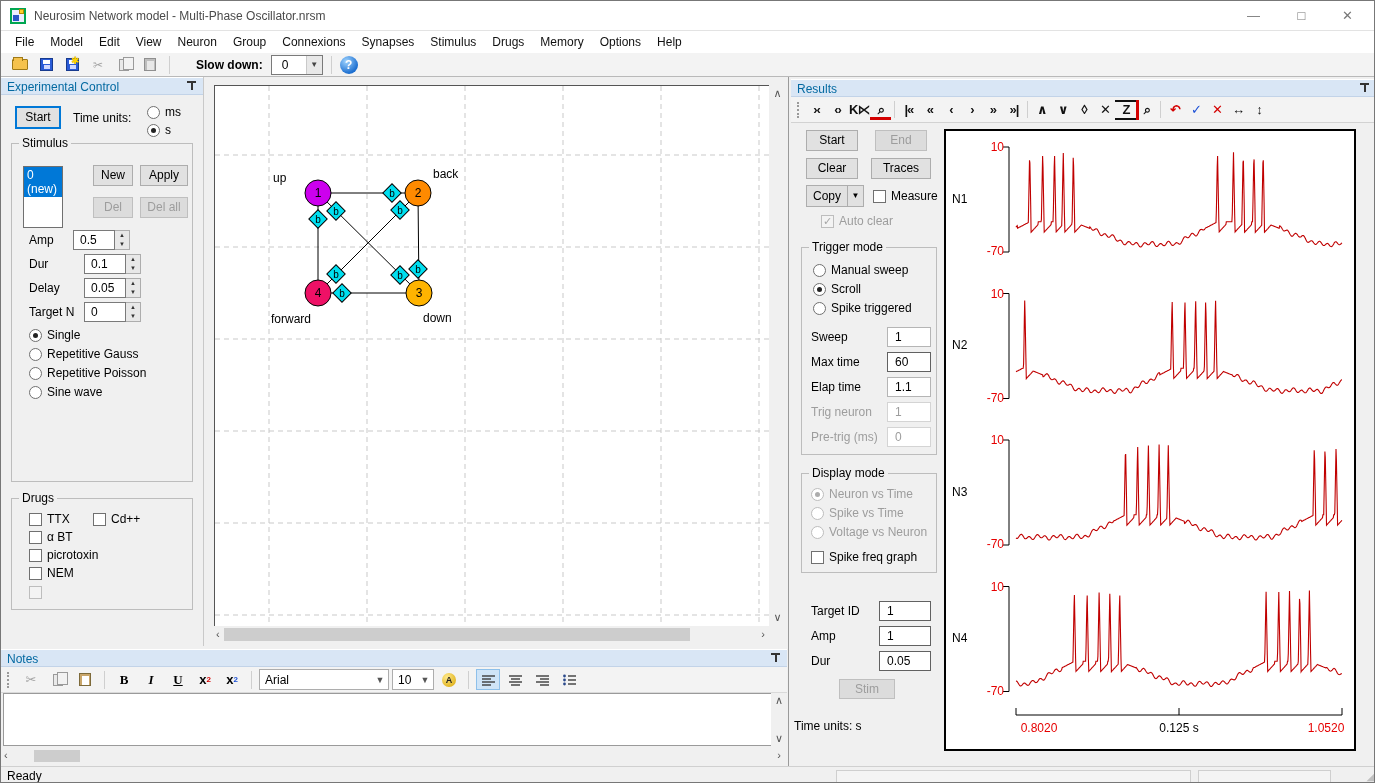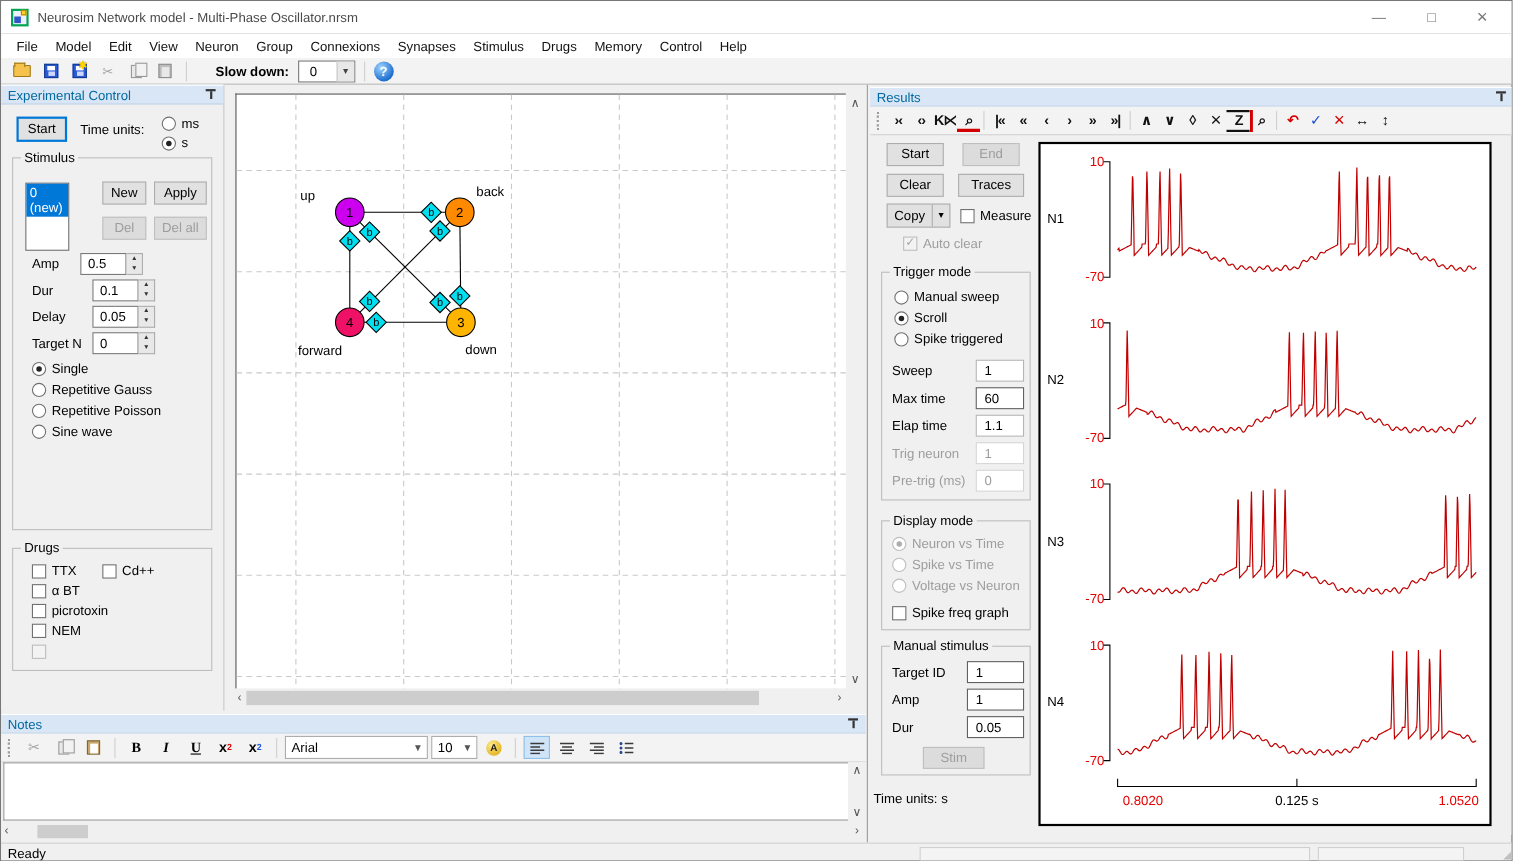--- a/index.html
+++ b/index.html
@@ -123,21 +123,21 @@
       <span class="menu-item">Model</span>
       <span class="menu-item">Edit</span>
       <span class="menu-item">View</span>
       <span class="menu-item">Neuron</span>
       <span class="menu-item">Group</span>
       <span class="menu-item">Connexions</span>
       <span class="menu-item">Synapses</span>
       <span class="menu-item">Stimulus</span>
       <span class="menu-item">Drugs</span>
       <span class="menu-item">Memory</span>
-      <span class="menu-item">Control</span>
+      <span class="menu-item">Options</span>
       <span class="menu-item">Help</span>
     </div>
 
   <div id="toolbar" class="abs">
     <span class="tico">
         <span class="ic-folder"></span>
       </span>
     <span class="tico">
         <span class="ic-save"></span>
       </span>
@@ -414,23 +414,20 @@
 
   <div class="gb abs" style="left:800px;top:472px;width:136px;height:100px;">
     <span class="gb-lab">Display mode</span>
   </div>
   <div id="display-radios"></div>
   <div class="rrow" style="left:810px;top:549px;">
     <span class="cbx"></span>
       <span>Spike freq graph</span>
   </div>
 
-  <div class="gb abs" style="left:800px;top:586px;width:136px;height:118px;">
-    <span class="gb-lab">Manual stimulus</span>
-  </div>
   <div id="manual-fields"></div>
   <div class="btn dis abs" style="left:838px;top:678px;width:56px;height:20px;line-height:18px;">Stim</div>
   <div class="lab" style="left:793px;top:718px;">Time units: s</div>
 
   <div id="trace-box" class="abs">
     <svg id="trace-svg" width="408" height="618">
         <path d="M 57 16 H 63 V 121 H 57" fill="none" stroke="#000"></path>
         <polyline points="70.0,96.3 70.4,95.6 70.8,95.0 71.2,94.6 71.6,97.2 72.0,97.0 72.4,96.8 72.8,96.6 73.2,96.3 73.6,96.1 74.0,95.9 74.4,95.7 74.8,95.5 75.2,95.3 75.6,95.1 76.0,94.9 76.4,94.7 76.8,94.5 77.2,94.3 77.6,94.0 78.0,93.8 78.3,93.6 78.7,93.4 79.1,93.2 79.5,93.0 79.9,92.8 80.3,92.6 80.7,92.4 81.1,92.2 81.5,92.0 81.9,91.7 82.3,91.5 82.7,71.7 83.1,50.5 83.5,29.3 83.9,31.8 84.3,53.0 84.7,74.2 85.1,101.2 85.5,100.8 85.9,100.3 86.3,99.9 86.7,99.4 87.1,99.0 87.5,98.6 87.9,98.1 88.3,97.7 88.7,97.3 89.1,96.8 89.5,96.4 89.9,96.0 90.3,95.5 90.7,95.1 91.1,94.6 91.5,94.2 91.9,93.8 92.3,90.8 92.7,90.8 93.1,90.8 93.5,90.8 93.9,90.8 94.3,90.8 94.6,90.8 95.0,90.8 95.4,88.7 95.8,67.4 96.2,46.2 96.6,25.0 97.0,36.1 97.4,57.3 97.8,78.5 98.2,101.1 98.6,100.7 99.0,100.2 99.4,99.8 99.8,99.4 100.2,98.9 100.6,98.5 101.0,98.0 101.4,97.6 101.8,97.2 102.2,96.7 102.6,96.3 103.0,95.9 103.4,95.4 103.8,95.0 104.2,94.6 104.6,94.1 105.0,93.7 105.4,90.8 105.8,90.8 106.2,90.8 106.6,90.8 107.0,90.8 107.4,78.5 107.8,57.3 108.2,36.1 108.6,25.0 109.0,46.2 109.4,67.4 109.8,88.7 110.2,100.9 110.6,100.5 110.9,100.0 111.3,99.6 111.7,99.1 112.1,98.7 112.5,98.3 112.9,97.8 113.3,97.4 113.7,97.0 114.1,96.5 114.5,96.1 114.9,95.7 115.3,95.2 115.7,94.8 116.1,81.4 116.5,60.2 116.9,39.0 117.3,22.1 117.7,43.3 118.1,64.5 118.5,85.7 118.9,101.0 119.3,100.5 119.7,100.1 120.1,99.6 120.5,99.2 120.9,98.8 121.3,98.3 121.7,97.9 122.1,97.5 122.5,97.0 122.9,96.6 123.3,96.2 123.7,95.7 124.1,95.3 124.5,94.8 124.9,94.4 125.3,94.0 125.7,93.5 126.1,90.8 126.5,69.1 126.9,47.9 127.2,26.7 127.6,34.4 128.0,55.6 128.4,76.8 128.8,101.1 129.2,100.7 129.6,100.3 130.0,99.8 130.4,99.4 130.8,99.0 131.2,98.5 131.6,98.1 132.0,97.6 132.4,97.2 132.8,96.8 133.2,96.3 133.6,95.9 134.0,95.5 134.4,95.0 134.8,94.6 135.2,94.2 135.6,94.1 136.0,94.3 136.4,94.4 136.8,94.6 137.2,94.8 137.6,94.9 138.0,95.1 138.4,95.2 138.8,95.4 139.2,95.6 139.6,95.7 140.0,95.9 140.4,96.0 140.8,96.2 141.2,96.4 141.6,96.5 142.0,96.7 142.4,96.8 142.8,97.0 143.2,97.2 143.5,97.3 143.9,95.9 144.3,96.3 144.7,96.9 145.1,97.5 145.5,98.0 145.9,98.5 146.3,98.9 146.7,99.2 147.1,99.3 147.5,99.2 147.9,99.1 148.3,98.8 148.7,98.5 149.1,98.2 149.5,98.0 149.9,97.8 150.3,97.8 150.7,97.9 151.1,98.2 151.5,98.7 151.9,99.4 152.3,100.1 152.7,101.0 153.1,101.8 153.5,102.6 153.9,103.3 154.3,103.9 154.7,104.4 155.1,104.6 155.5,104.7 155.9,104.6 156.3,104.3 156.7,104.0 157.1,103.6 157.5,103.3 157.9,103.0 158.3,102.8 158.7,102.7 159.1,102.8 159.5,103.0 159.8,103.4 160.2,103.9 160.6,104.4 161.0,104.9 161.4,105.4 161.8,105.9 162.2,106.2 162.6,106.3 163.0,106.3 163.4,106.2 163.8,105.9 164.2,105.5 164.6,105.0 165.0,104.6 165.4,104.2 165.8,103.9 166.2,103.7 166.6,103.7 167.0,103.9 167.4,104.3 167.8,104.9 168.2,105.5 168.6,106.3 169.0,107.1 169.4,107.9 169.8,108.6 170.2,109.2 170.6,109.7 171.0,110.0 171.4,110.1 171.8,110.1 172.2,110.0 172.6,109.8 173.0,109.5 173.4,109.3 173.8,109.2 174.2,109.1 174.6,109.2 175.0,109.4 175.4,109.8 175.8,110.3 176.1,110.9 176.5,111.5 176.9,112.2 177.3,112.8 177.7,113.3 178.1,113.6 178.5,113.8 178.9,113.8 179.3,113.7 179.7,113.4 180.1,112.9 180.5,112.4 180.9,111.9 181.3,111.4 181.7,111.0 182.1,110.7 182.5,110.6 182.9,110.6 183.3,110.7 183.7,110.9 184.1,111.3 184.5,111.8 184.9,112.3 185.3,112.8 185.7,113.2 186.1,113.5 186.5,113.7 186.9,113.8 187.3,113.7 187.7,113.5 188.1,113.2 188.5,112.8 188.9,112.4 189.3,112.0 189.7,111.8 190.1,111.6 190.5,111.6 190.9,111.8 191.3,112.1 191.7,112.6 192.1,113.2 192.4,113.8 192.8,114.4 193.2,115.0 193.6,115.5 194.0,115.8 194.4,116.0 194.8,116.0 195.2,115.8 195.6,115.4 196.0,114.9 196.4,114.3 196.8,113.7 197.2,113.1 197.6,112.5 198.0,112.1 198.4,111.8 198.8,111.7 199.2,111.7 199.6,111.9 200.0,112.1 200.4,112.5 200.8,112.9 201.2,113.3 201.6,113.6 202.0,113.8 202.4,113.8 202.8,113.7 203.2,113.5 203.6,113.1 204.0,112.7 204.4,112.2 204.8,111.7 205.2,111.2 205.6,110.9 206.0,110.6 206.4,110.6 206.8,110.7 207.2,111.0 207.6,111.5 208.0,112.1 208.4,112.7 208.7,113.4 209.1,114.1 209.5,114.7 209.9,115.1 210.3,115.4 210.7,115.5 211.1,115.5 211.5,115.2 211.9,114.9 212.3,114.4 212.7,114.0 213.1,113.5 213.5,113.1 213.9,112.8 214.3,112.6 214.7,112.5 215.1,112.6 215.5,112.9 215.9,113.2 216.3,113.6 216.7,114.0 217.1,114.4 217.5,114.6 217.9,114.8 218.3,114.8 218.7,114.6 219.1,114.3 219.5,113.8 219.9,113.2 220.3,112.6 220.7,111.9 221.1,111.3 221.5,110.8 221.9,110.5 222.3,110.3 222.7,110.3 223.1,110.4 223.5,110.8 223.9,111.3 224.3,111.8 224.7,112.4 225.0,113.0 225.4,113.6 225.8,114.0 226.2,114.3 226.6,114.4 227.0,114.4 227.4,114.2 227.8,113.9 228.2,113.6 228.6,113.2 229.0,112.8 229.4,112.4 229.8,112.0 230.2,111.7 230.6,111.6 231.0,111.7 231.4,111.9 231.8,112.1 232.2,112.4 232.6,112.8 233.0,113.0 233.4,113.2 233.8,113.2 234.2,113.1 234.6,112.8 235.0,112.3 235.4,111.6 235.8,110.8 236.2,110.0 236.6,109.1 237.0,108.2 237.4,107.4 237.8,106.7 238.2,106.2 238.6,105.9 239.0,105.7 239.4,105.7 239.8,105.8 240.2,106.1 240.6,106.3 241.0,106.6 241.3,106.7 241.7,106.8 242.1,106.8 242.5,106.6 242.9,106.2 243.3,105.8 243.7,105.2 244.1,104.6 244.5,104.0 244.9,103.4 245.3,102.9 245.7,102.5 246.1,102.3 246.5,102.3 246.9,102.4 247.3,102.7 247.7,103.1 248.1,103.5 248.5,104.0 248.9,104.4 249.3,104.7 249.7,104.9 250.1,104.9 250.5,104.7 250.9,104.3 251.3,103.8 251.7,103.1 252.1,102.4 252.5,101.6 252.9,100.8 253.3,100.1 253.7,99.4 254.1,99.0 254.5,98.6 254.9,98.5 255.3,98.4 255.7,98.5 256.1,98.6 256.5,98.8 256.9,98.9 257.3,99.0 257.6,99.0 258.0,98.8 258.4,98.5 258.8,98.0 259.2,97.3 259.6,97.0 260.0,96.8 260.4,96.6 260.8,96.4 261.2,96.2 261.6,96.0 262.0,95.8 262.4,95.6 262.8,95.4 263.2,95.2 263.6,94.9 264.0,94.7 264.4,94.5 264.8,94.3 265.2,94.1 265.6,93.9 266.0,93.7 266.4,93.5 266.8,93.3 267.2,93.1 267.6,92.9 268.0,92.6 268.4,92.4 268.8,92.2 269.2,92.0 269.6,91.8 270.0,91.6 270.4,78.5 270.8,57.3 271.2,36.1 271.6,25.0 272.0,46.2 272.4,67.4 272.8,88.7 273.2,100.9 273.6,100.5 273.9,100.0 274.3,99.6 274.7,99.1 275.1,98.7 275.5,98.3 275.9,97.8 276.3,97.4 276.7,97.0 277.1,96.5 277.5,96.1 277.9,95.7 278.3,95.2 278.7,94.8 279.1,94.3 279.5,93.9 279.9,93.5 280.3,90.8 280.7,90.8 281.1,90.8 281.5,90.8 281.9,90.8 282.3,90.8 282.7,90.8 283.1,90.8 283.5,90.8 283.9,90.8 284.3,90.8 284.7,90.8 285.1,90.8 285.5,90.8 285.9,90.8 286.3,82.3 286.7,61.1 287.1,39.9 287.5,21.2 287.9,42.4 288.3,63.6 288.7,84.8 289.1,101.0 289.5,100.5 289.9,100.1 290.2,99.7 290.6,99.2 291.0,98.8 291.4,98.4 291.8,97.9 292.2,97.5 292.6,97.0 293.0,96.6 293.4,96.2 293.8,95.7 294.2,95.3 294.6,94.9 295.0,94.4 295.4,94.0 295.8,93.6 296.2,73.8 296.6,52.6 297.0,31.4 297.4,29.7 297.8,50.9 298.2,72.1 298.6,101.2 299.0,100.8 299.4,100.4 299.8,99.9 300.2,99.5 300.6,99.1 301.0,98.6 301.4,98.2 301.8,97.7 302.2,97.3 302.6,96.9 303.0,96.4 303.4,96.0 303.8,95.6 304.2,95.1 304.6,94.7 305.0,94.2 305.4,93.8 305.8,90.8 306.2,90.8 306.5,90.8 306.9,75.1 307.3,53.9 307.7,32.7 308.1,28.4 308.5,49.6 308.9,70.8 309.3,101.3 309.7,100.8 310.1,100.4 310.5,100.0 310.9,99.5 311.3,99.1 311.7,98.6 312.1,98.2 312.5,97.8 312.9,97.3 313.3,96.9 313.7,96.5 314.1,96.0 314.5,95.6 314.9,95.1 315.3,94.7 315.7,94.3 316.1,74.2 316.5,53.0 316.9,31.8 317.3,29.3 317.7,50.5 318.1,71.7 318.5,101.2 318.9,100.8 319.3,100.4 319.7,99.9 320.1,99.5 320.5,99.1 320.9,98.6 321.3,98.2 321.7,97.8 322.1,97.3 322.5,96.9 322.8,96.4 323.2,96.0 323.6,95.6 324.0,95.1 324.4,94.7 324.8,94.3 325.2,94.1 325.6,94.2 326.0,94.4 326.4,94.6 326.8,94.7 327.2,94.9 327.6,95.0 328.0,95.2 328.4,95.4 328.8,95.5 329.2,95.7 329.6,95.8 330.0,96.0 330.4,96.2 330.8,96.3 331.2,96.5 331.6,96.6 332.0,96.8 332.4,97.0 332.8,97.1 333.2,97.3 333.6,94.9 334.0,95.0 334.4,95.2 334.8,95.7 335.2,96.2 335.6,96.8 336.0,97.5 336.4,98.2 336.8,98.8 337.2,99.3 337.6,99.7 338.0,99.9 338.4,100.0 338.8,100.0 339.1,99.8 339.5,99.6 339.9,99.4 340.3,99.2 340.7,99.1 341.1,99.1 341.5,99.3 341.9,99.6 342.3,100.1 342.7,100.7 343.1,101.4 343.5,102.2 343.9,103.0 344.3,103.7 344.7,104.3 345.1,104.8 345.5,105.1 345.9,105.3 346.3,105.2 346.7,105.0 347.1,104.6 347.5,104.2 347.9,103.7 348.3,103.2 348.7,102.8 349.1,102.5 349.5,102.4 349.9,102.4 350.3,102.6 350.7,102.9 351.1,103.4 351.5,103.9 351.9,104.5 352.3,105.0 352.7,105.5 353.1,105.8 353.5,106.1 353.9,106.2 354.3,106.1 354.7,105.9 355.1,105.7 355.4,105.3 355.8,105.0 356.2,104.7 356.6,104.5 357.0,104.5 357.4,104.6 357.8,104.9 358.2,105.4 358.6,106.0 359.0,106.7 359.4,107.6 359.8,108.4 360.2,109.2 360.6,110.0 361.0,110.6 361.4,111.0 361.8,111.3 362.2,111.4 362.6,111.3 363.0,111.1 363.4,110.8 363.8,110.5 364.2,110.1 364.6,109.9 365.0,109.7 365.4,109.7 365.8,109.8 366.2,110.0 366.6,110.4 367.0,110.9 367.4,111.4 367.8,112.0 368.2,112.5 368.6,112.9 369.0,113.2 369.4,113.4 369.8,113.4 370.2,113.2 370.6,112.9 371.0,112.5 371.4,112.0 371.7,111.6 372.1,111.1 372.5,110.8 372.9,110.4 373.3,110.3 373.7,110.3 374.1,110.5 374.5,110.8 374.9,111.3 375.3,111.9 375.7,112.5 376.1,113.1 376.5,113.7 376.9,114.1 377.3,114.4 377.7,114.5 378.1,114.5 378.5,114.4 378.9,114.1 379.3,113.7 379.7,113.3 380.1,113.0 380.5,112.7 380.9,112.5 381.3,112.4 381.7,112.5 382.1,112.7 382.5,113.1 382.9,113.6 383.3,114.1 383.7,114.6 384.1,115.1 384.5,115.4 384.9,115.6 385.3,115.7 385.7,115.6 386.1,115.3 386.5,114.8 386.9,114.2 387.3,113.6 387.7,112.9 388.0,112.2 388.4,111.6 388.8,111.2 389.2,110.9 389.6,110.8 390.0,110.8 390.4,111.0 390.8,111.4 391.2,111.8 391.6,112.3 392.0,112.8 392.4,113.2 392.8,113.5 393.2,113.7 393.6,113.7 394.0,113.6 394.4,113.4 394.8,113.0 395.2,112.6 395.6,112.2 396.0,111.8" fill="none" stroke="#c00000" stroke-width="1.1"></polyline>
         <path d="M 57 162.5 H 63 V 267.5 H 57" fill="none" stroke="#000"></path>
         <polyline points="70.0,240.7 70.4,240.5 70.8,240.3 71.2,240.1 71.6,239.9 72.0,239.7 72.4,239.5 72.8,239.3 73.2,239.1 73.6,238.9 74.0,238.7 74.4,238.4 74.8,238.2 75.2,238.0 75.6,237.8 76.0,237.6 76.4,237.4 76.8,237.3 77.2,237.3 77.6,233.0 78.0,211.8 78.3,190.6 78.7,169.4 79.1,184.7 79.5,205.9 79.9,227.1 80.3,247.6 80.7,247.1 81.1,246.7 81.5,246.2 81.9,245.8 82.3,245.4 82.7,244.9 83.1,244.5 83.5,244.1 83.9,243.6 84.3,243.2 84.7,242.8 85.1,242.3 85.5,241.9 85.9,241.4 86.3,241.0 86.7,240.6 87.1,240.1 87.5,240.2 87.9,240.3 88.3,240.5 88.7,240.6 89.1,240.8 89.5,241.0 89.9,241.1 90.3,241.3 90.7,241.4 91.1,241.6 91.5,241.8 91.9,241.9 92.3,242.1 92.7,242.2 93.1,242.4 93.5,242.6 93.9,242.7 94.3,242.9 94.6,243.0 95.0,243.2 95.4,243.4 95.8,243.5 96.2,243.7 96.6,243.8 97.0,245.7 97.4,245.6 97.8,245.5 98.2,245.1 98.6,244.7 99.0,244.2 99.4,243.7 99.8,243.3 100.2,243.0 100.6,242.8 101.0,242.7 101.4,242.9 101.8,243.3 102.2,243.8 102.6,244.4 103.0,245.2 103.4,245.9 103.8,246.7 104.2,247.4 104.6,247.9 105.0,248.4 105.4,248.6 105.8,248.7 106.2,248.7 106.6,248.6 107.0,248.4 107.4,248.2 107.8,248.0 108.2,247.9 108.6,247.9 109.0,248.0 109.4,248.3 109.8,248.7 110.2,249.3 110.6,249.9 110.9,250.6 111.3,251.3 111.7,251.9 112.1,252.5 112.5,252.9 112.9,253.1 113.3,253.1 113.7,253.0 114.1,252.6 114.5,252.2 114.9,251.7 115.3,251.2 115.7,250.7 116.1,250.3 116.5,250.0 116.9,249.9 117.3,249.9 117.7,250.2 118.1,250.5 118.5,251.0 118.9,251.6 119.3,252.2 119.7,252.8 120.1,253.4 120.5,253.8 120.9,254.1 121.3,254.3 121.7,254.3 122.1,254.2 122.5,254.0 122.9,253.7 123.3,253.5 123.7,253.3 124.1,253.2 124.5,253.2 124.9,253.4 125.3,253.7 125.7,254.2 126.1,254.9 126.5,255.6 126.9,256.4 127.2,257.3 127.6,258.0 128.0,258.7 128.4,259.2 128.8,259.6 129.2,259.8 129.6,259.8 130.0,259.6 130.4,259.3 130.8,258.9 131.2,258.5 131.6,258.1 132.0,257.7 132.4,257.5 132.8,257.4 133.2,257.4 133.6,257.7 134.0,258.0 134.4,258.5 134.8,259.0 135.2,259.5 135.6,260.0 136.0,260.4 136.4,260.5 136.8,260.6 137.2,260.4 137.6,260.1 138.0,259.7 138.4,259.2 138.8,258.6 139.2,258.1 139.6,257.6 140.0,257.2 140.4,256.9 140.8,256.9 141.2,257.0 141.6,257.3 142.0,257.7 142.4,258.3 142.8,258.9 143.2,259.6 143.5,260.3 143.9,260.8 144.3,261.3 144.7,261.6 145.1,261.7 145.5,261.6 145.9,261.4 146.3,261.1 146.7,260.7 147.1,260.3 147.5,259.8 147.9,259.5 148.3,259.2 148.7,259.1 149.1,259.1 149.5,259.3 149.9,259.6 150.3,260.0 150.7,260.4 151.1,260.8 151.5,261.2 151.9,261.5 152.3,261.7 152.7,261.6 153.1,261.5 153.5,261.1 153.9,260.6 154.3,260.0 154.7,259.3 155.1,258.7 155.5,258.0 155.9,257.5 156.3,257.1 156.7,256.9 157.1,256.9 157.5,257.0 157.9,257.3 158.3,257.8 158.7,258.3 159.1,258.8 159.5,259.4 159.8,259.9 160.2,260.3 160.6,260.5 161.0,260.6 161.4,260.5 161.8,260.3 162.2,260.0 162.6,259.7 163.0,259.3 163.4,259.0 163.8,258.7 164.2,258.6 164.6,258.6 165.0,258.7 165.4,259.0 165.8,259.5 166.2,260.0 166.6,260.6 167.0,261.1 167.4,261.7 167.8,262.1 168.2,262.3 168.6,262.4 169.0,262.4 169.4,262.1 169.8,261.7 170.2,261.1 170.6,260.5 171.0,259.8 171.4,259.1 171.8,258.6 172.2,258.1 172.6,257.8 173.0,257.7 173.4,257.8 173.8,258.0 174.2,258.3 174.6,258.7 175.0,259.1 175.4,259.5 175.8,259.8 176.1,260.1 176.5,260.2 176.9,260.1 177.3,259.9 177.7,259.6 178.1,259.2 178.5,258.8 178.9,258.3 179.3,257.9 179.7,257.6 180.1,257.4 180.5,257.4 180.9,257.6 181.3,258.0 181.7,258.5 182.1,259.1 182.5,259.7 182.9,260.4 183.3,261.1 183.7,261.6 184.1,261.8 184.5,261.9 184.9,261.7 185.3,261.4 185.7,260.9 186.1,260.3 186.5,259.6 186.9,258.8 187.3,258.1 187.7,257.4 188.1,256.8 188.5,256.4 188.9,256.1 189.3,256.0 189.7,256.0 190.1,256.1 190.5,256.2 190.9,256.4 191.3,256.5 191.7,256.6 192.1,256.5 192.4,256.3 192.8,255.9 193.2,255.4 193.6,254.7 194.0,254.0 194.4,253.1 194.8,252.3 195.2,251.6 195.6,250.9 196.0,250.4 196.4,250.1 196.8,250.0 197.2,250.0 197.6,250.2 198.0,250.5 198.4,250.9 198.8,251.4 199.2,251.8 199.6,252.2 200.0,252.4 200.4,252.5 200.8,252.4 201.2,252.2 201.6,251.8 202.0,251.2 202.4,250.7 202.8,250.0 203.2,249.4 203.6,248.9 204.0,248.5 204.4,248.2 204.8,248.1 205.2,248.1 205.6,248.2 206.0,248.4 206.4,248.7 206.8,248.9 207.2,249.1 207.6,249.2 208.0,249.2 208.4,249.0 208.7,248.6 209.1,248.1 209.5,247.4 209.9,246.6 210.3,245.7 210.7,244.8 211.1,243.9 211.5,243.2 211.9,242.5 212.3,242.1 212.7,241.8 213.1,241.7 213.5,241.7 213.9,243.8 214.3,243.5 214.7,243.3 215.1,243.1 215.5,242.9 215.9,242.7 216.3,242.5 216.7,242.3 217.1,242.1 217.5,241.9 217.9,241.7 218.3,241.5 218.7,241.2 219.1,241.0 219.5,240.8 219.9,240.6 220.3,240.4 220.7,240.2 221.1,240.0 221.5,239.8 221.9,239.6 222.3,239.4 222.7,239.2 223.1,238.9 223.5,238.7 223.9,238.5 224.3,238.3 224.7,238.1 225.0,225.4 225.4,204.2 225.8,183.0 226.2,171.1 226.6,192.3 227.0,213.5 227.4,234.7 227.8,247.4 228.2,247.0 228.6,246.5 229.0,246.1 229.4,245.7 229.8,245.2 230.2,244.8 230.6,244.3 231.0,243.9 231.4,243.5 231.8,243.0 232.2,242.6 232.6,242.2 233.0,241.7 233.4,241.3 233.8,240.9 234.2,240.4 234.6,240.0 235.0,237.3 235.4,237.3 235.8,237.3 236.2,237.3 236.6,237.3 237.0,237.3 237.4,237.3 237.8,225.0 238.2,203.8 238.6,182.6 239.0,171.5 239.4,192.7 239.8,213.9 240.2,235.2 240.6,247.4 241.0,247.0 241.3,246.5 241.7,246.1 242.1,245.6 242.5,245.2 242.9,244.8 243.3,244.3 243.7,243.9 244.1,243.5 244.5,243.0 244.9,242.6 245.3,242.2 245.7,241.7 246.1,241.3 246.5,240.8 246.9,240.4 247.3,240.0 247.7,237.3 248.1,237.3 248.5,226.2 248.9,205.0 249.3,183.8 249.7,170.3 250.1,191.5 250.5,212.7 250.9,233.9 251.3,247.4 251.7,247.0 252.1,246.5 252.5,246.1 252.9,245.7 253.3,245.2 253.7,244.8 254.1,244.4 254.5,243.9 254.9,243.5 255.3,243.1 255.7,242.6 256.1,242.2 256.5,241.7 256.9,241.3 257.3,240.9 257.6,240.4 258.0,240.0 258.4,235.2 258.8,213.9 259.2,192.7 259.6,171.5 260.0,182.6 260.4,203.8 260.8,225.0 261.2,247.6 261.6,247.2 262.0,246.7 262.4,246.3 262.8,245.9 263.2,245.4 263.6,245.0 264.0,244.5 264.4,244.1 264.8,243.7 265.2,243.2 265.6,242.8 266.0,242.4 266.4,241.9 266.8,241.5 267.2,241.1 267.6,240.6 268.0,240.2 268.4,226.7 268.8,205.5 269.2,184.3 269.6,169.8 270.0,191.0 270.4,212.2 270.8,233.5 271.2,247.4 271.6,247.0 272.0,246.6 272.4,246.1 272.8,245.7 273.2,245.2 273.6,244.8 273.9,244.4 274.3,243.9 274.7,243.5 275.1,243.1 275.5,242.6 275.9,242.2 276.3,241.8 276.7,241.3 277.1,240.9 277.5,240.5 277.9,240.7 278.3,240.9 278.7,241.0 279.1,241.2 279.5,241.3 279.9,241.5 280.3,241.7 280.7,241.8 281.1,242.0 281.5,242.1 281.9,242.3 282.3,242.5 282.7,242.6 283.1,242.8 283.5,242.9 283.9,243.1 284.3,243.3 284.7,243.4 285.1,243.6 285.5,243.7 285.9,243.5 286.3,244.1 286.7,244.6 287.1,245.0 287.5,245.4 287.9,245.5 288.3,245.6 288.7,245.5 289.1,245.2 289.5,244.9 289.9,244.5 290.2,244.1 290.6,243.8 291.0,243.6 291.4,243.5 291.8,243.6 292.2,243.9 292.6,244.3 293.0,245.0 293.4,245.7 293.8,246.5 294.2,247.4 294.6,248.2 295.0,248.9 295.4,249.5 295.8,250.0 296.2,250.2 296.6,250.4 297.0,250.3 297.4,250.1 297.8,249.9 298.2,249.6 298.6,249.3 299.0,249.1 299.4,249.0 299.8,249.0 300.2,249.1 300.6,249.5 301.0,249.9 301.4,250.4 301.8,251.0 302.2,251.6 302.6,252.1 303.0,252.5 303.4,252.9 303.8,253.0 304.2,253.0 304.6,252.8 305.0,252.5 305.4,252.0 305.8,251.5 306.2,251.0 306.5,250.6 306.9,250.2 307.3,250.0 307.7,249.9 308.1,250.1 308.5,250.4 308.9,250.9 309.3,251.5 309.7,252.2 310.1,252.9 310.5,253.6 310.9,254.3 311.3,254.9 311.7,255.3 312.1,255.5 312.5,255.6 312.9,255.6 313.3,255.5 313.7,255.3 314.1,255.1 314.5,254.9 314.9,254.8 315.3,254.8 315.7,254.9 316.1,255.2 316.5,255.7 316.9,256.3 317.3,257.0 317.7,257.7 318.1,258.4 318.5,259.1 318.9,259.6 319.3,260.0 319.7,260.3 320.1,260.3 320.5,260.2 320.9,259.9 321.3,259.5 321.7,259.0 322.1,258.5 322.5,258.0 322.8,257.6 323.2,257.3 323.6,257.2 324.0,257.2 324.4,257.4 324.8,257.8 325.2,258.2 325.6,258.6 326.0,259.0 326.4,259.4 326.8,259.8 327.2,260.0 327.6,260.1 328.0,260.1 328.4,259.9 328.8,259.6 329.2,259.3 329.6,258.8 330.0,258.4 330.4,258.0 330.8,257.7 331.2,257.6 331.6,257.6 332.0,257.7 332.4,258.1 332.8,258.6 333.2,259.2 333.6,259.8 334.0,260.5 334.4,261.2 334.8,261.7 335.2,262.1 335.6,262.3 336.0,262.4 336.4,262.2 336.8,261.9 337.2,261.5 337.6,261.0 338.0,260.4 338.4,259.9 338.8,259.4 339.1,259.0 339.5,258.8 339.9,258.7 340.3,258.8 340.7,259.0 341.1,259.3 341.5,259.6 341.9,260.0 342.3,260.3 342.7,260.6 343.1,260.7 343.5,260.7 343.9,260.6 344.3,260.3 344.7,259.8 345.1,259.3 345.5,258.7 345.9,258.1 346.3,257.6 346.7,257.2 347.1,256.9 347.5,256.8 347.9,256.9 348.3,257.1 348.7,257.6 349.1,258.1 349.5,258.7 349.9,259.4 350.3,260.1 350.7,260.6 351.1,261.1 351.5,261.4 351.9,261.5 352.3,261.4 352.7,261.3 353.1,260.9 353.5,260.6 353.9,260.1 354.3,259.7 354.7,259.4 355.1,259.2 355.4,259.1 355.8,259.1 356.2,259.3 356.6,259.6 357.0,260.1 357.4,260.5 357.8,261.0 358.2,261.4 358.6,261.7 359.0,261.8 359.4,261.8 359.8,261.7 360.2,261.3 360.6,260.8 361.0,260.2 361.4,259.6 361.8,258.9 362.2,258.2 362.6,257.7 363.0,257.3 363.4,257.0 363.8,257.0 364.2,257.1 364.6,257.4 365.0,257.8 365.4,258.3 365.8,258.8 366.2,259.3 366.6,259.8 367.0,260.1 367.4,260.4 367.8,260.4 368.2,260.4 368.6,260.1 369.0,259.8 369.4,259.5 369.8,259.1 370.2,258.7 370.6,258.5 371.0,258.4 371.4,258.4 371.7,258.5 372.1,258.9 372.5,259.3 372.9,259.9 373.3,260.5 373.7,261.1 374.1,261.6 374.5,262.1 374.9,262.4 375.3,262.5 375.7,262.4 376.1,262.2 376.5,261.7 376.9,261.0 377.3,260.2 377.7,259.3 378.1,258.5 378.5,257.7 378.9,257.1 379.3,256.6 379.7,256.2 380.1,256.0 380.5,256.0 380.9,256.1 381.3,256.3 381.7,256.5 382.1,256.6 382.5,256.8 382.9,256.8 383.3,256.6 383.7,256.3 384.1,255.9 384.5,255.4 384.9,254.7 385.3,254.0 385.7,253.3 386.1,252.7 386.5,252.2 386.9,251.8 387.3,251.6 387.7,251.5 388.0,251.6 388.4,251.9 388.8,252.3 389.2,252.8 389.6,253.2 390.0,253.7 390.4,254.0 390.8,254.3 391.2,254.3 391.6,254.2 392.0,253.9 392.4,253.4 392.8,252.8 393.2,252.1 393.6,251.4 394.0,250.7 394.4,250.1 394.8,249.5 395.2,249.1 395.6,248.8 396.0,248.7" fill="none" stroke="#c00000" stroke-width="1.1"></polyline>

